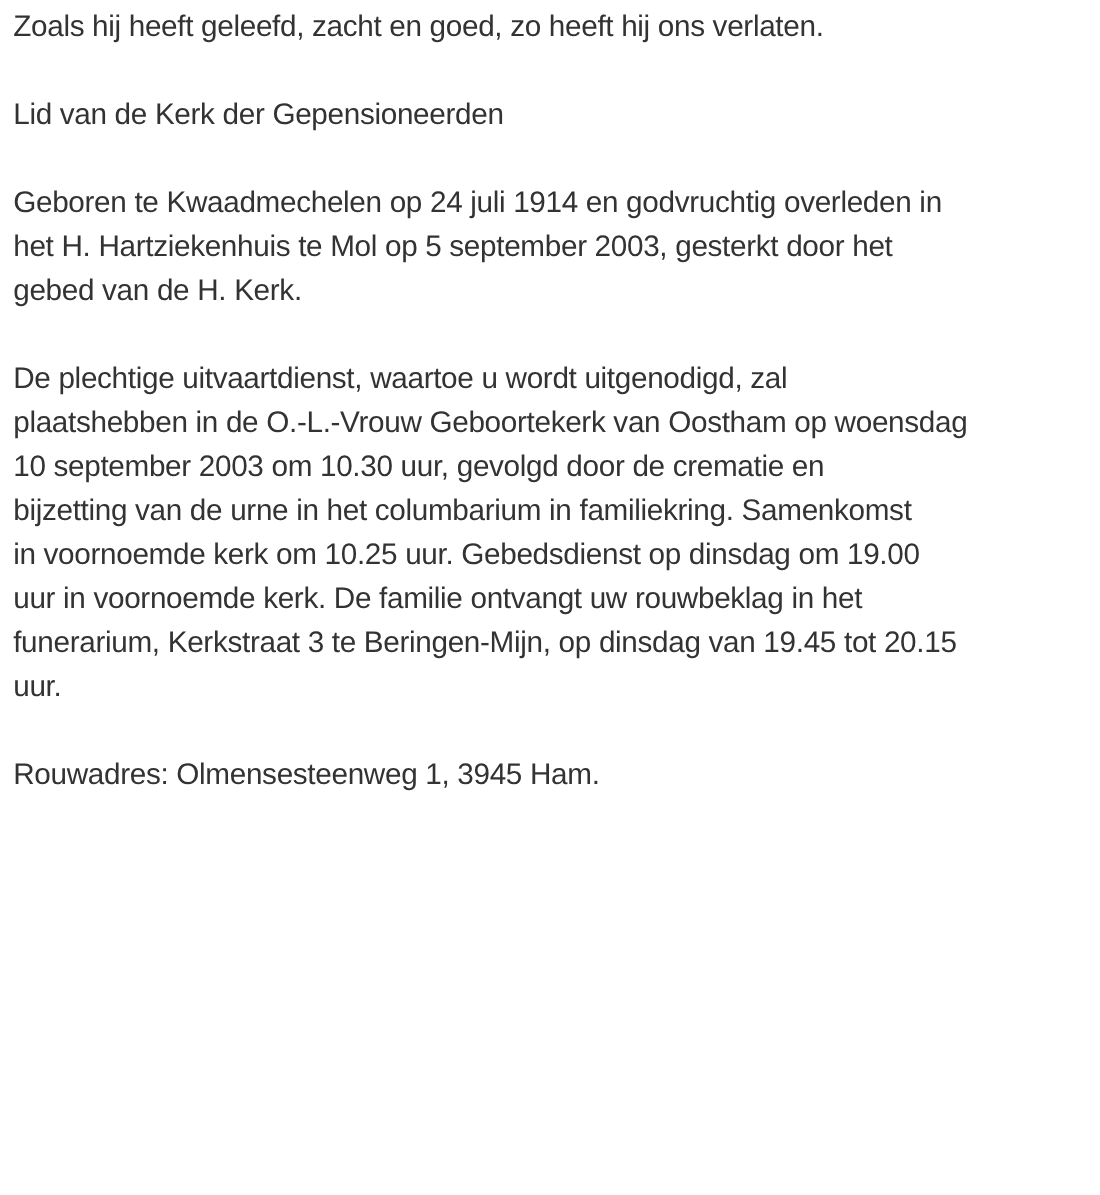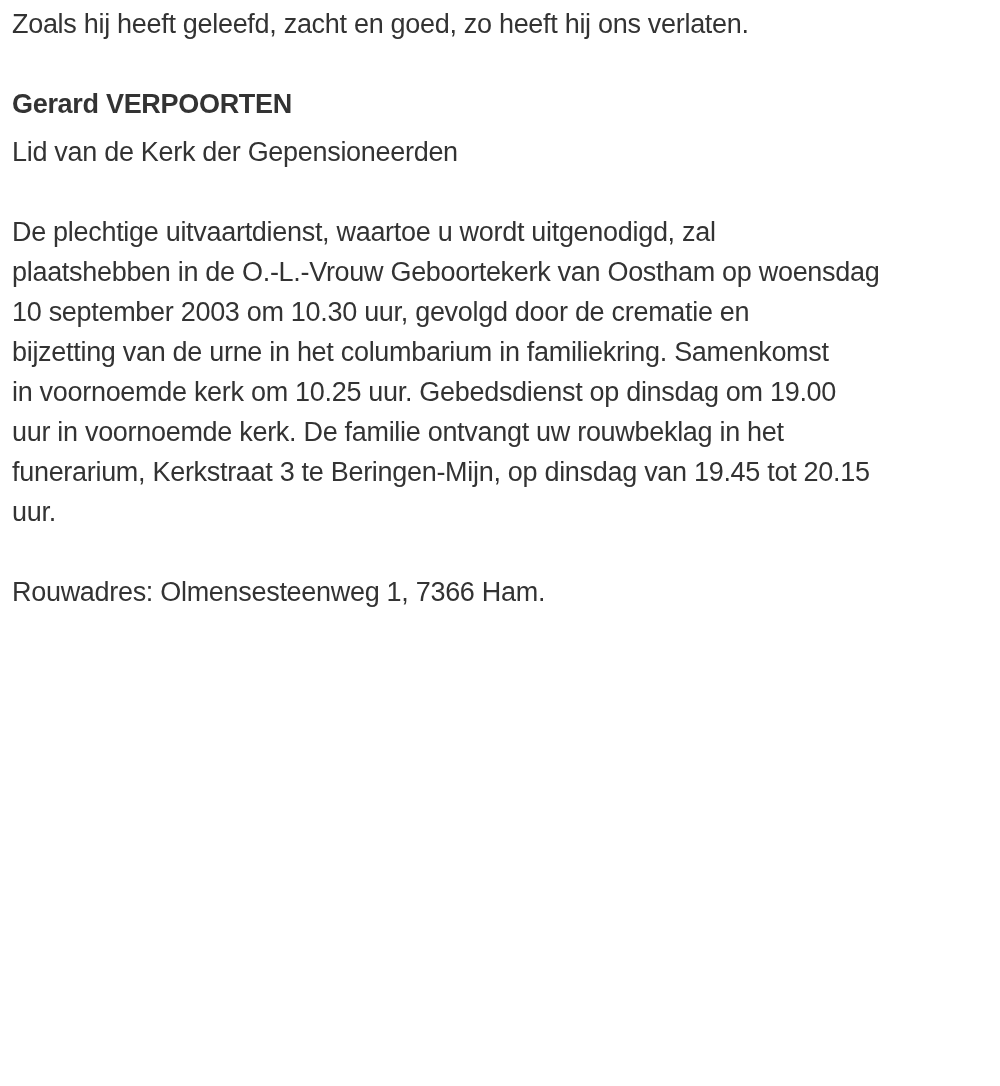--- a/index.html
+++ b/index.html
@@ -36,31 +36,33 @@
     font-weight: 700;
   }
 </style>
 </head>
 <body>
 
 <div class="doc">
   <p>Zoals hij heeft geleefd, zacht en goed, zo heeft hij ons verlaten.</p>
 
 
-  <p class="tight bold">Gerard VERPOORTEN</p>
 
 
 
   <p>Lid van de Kerk der Gepensioneerden</p>
 
+  <p>Geboren te Kwaadmechelen op 24 juli 1914 en godvruchtig overleden in
+het H. Hartziekenhuis te Mol op 5 september 2003, gesterkt door het
+gebed van de H. Kerk.</p>
 
   <p>De plechtige uitvaartdienst, waartoe u wordt uitgenodigd, zal
 plaatshebben in de O.-L.-Vrouw Geboortekerk van Oostham op woensdag
 10 september 2003 om 10.30 uur, gevolgd door de crematie en
 bijzetting van de urne in het columbarium in familiekring. Samenkomst
 in voornoemde kerk om 10.25 uur. Gebedsdienst op dinsdag om 19.00
 uur in voornoemde kerk. De familie ontvangt uw rouwbeklag in het
 funerarium, Kerkstraat 3 te Beringen-Mijn, op dinsdag van 19.45 tot 20.15
 uur.</p>
 
-  <p>Rouwadres: Olmensesteenweg 1, 7366 Ham.</p>
+  <p>Rouwadres: Olmensesteenweg 1, 3945 Ham.</p>
 
 </div>
 
 </body></html>

